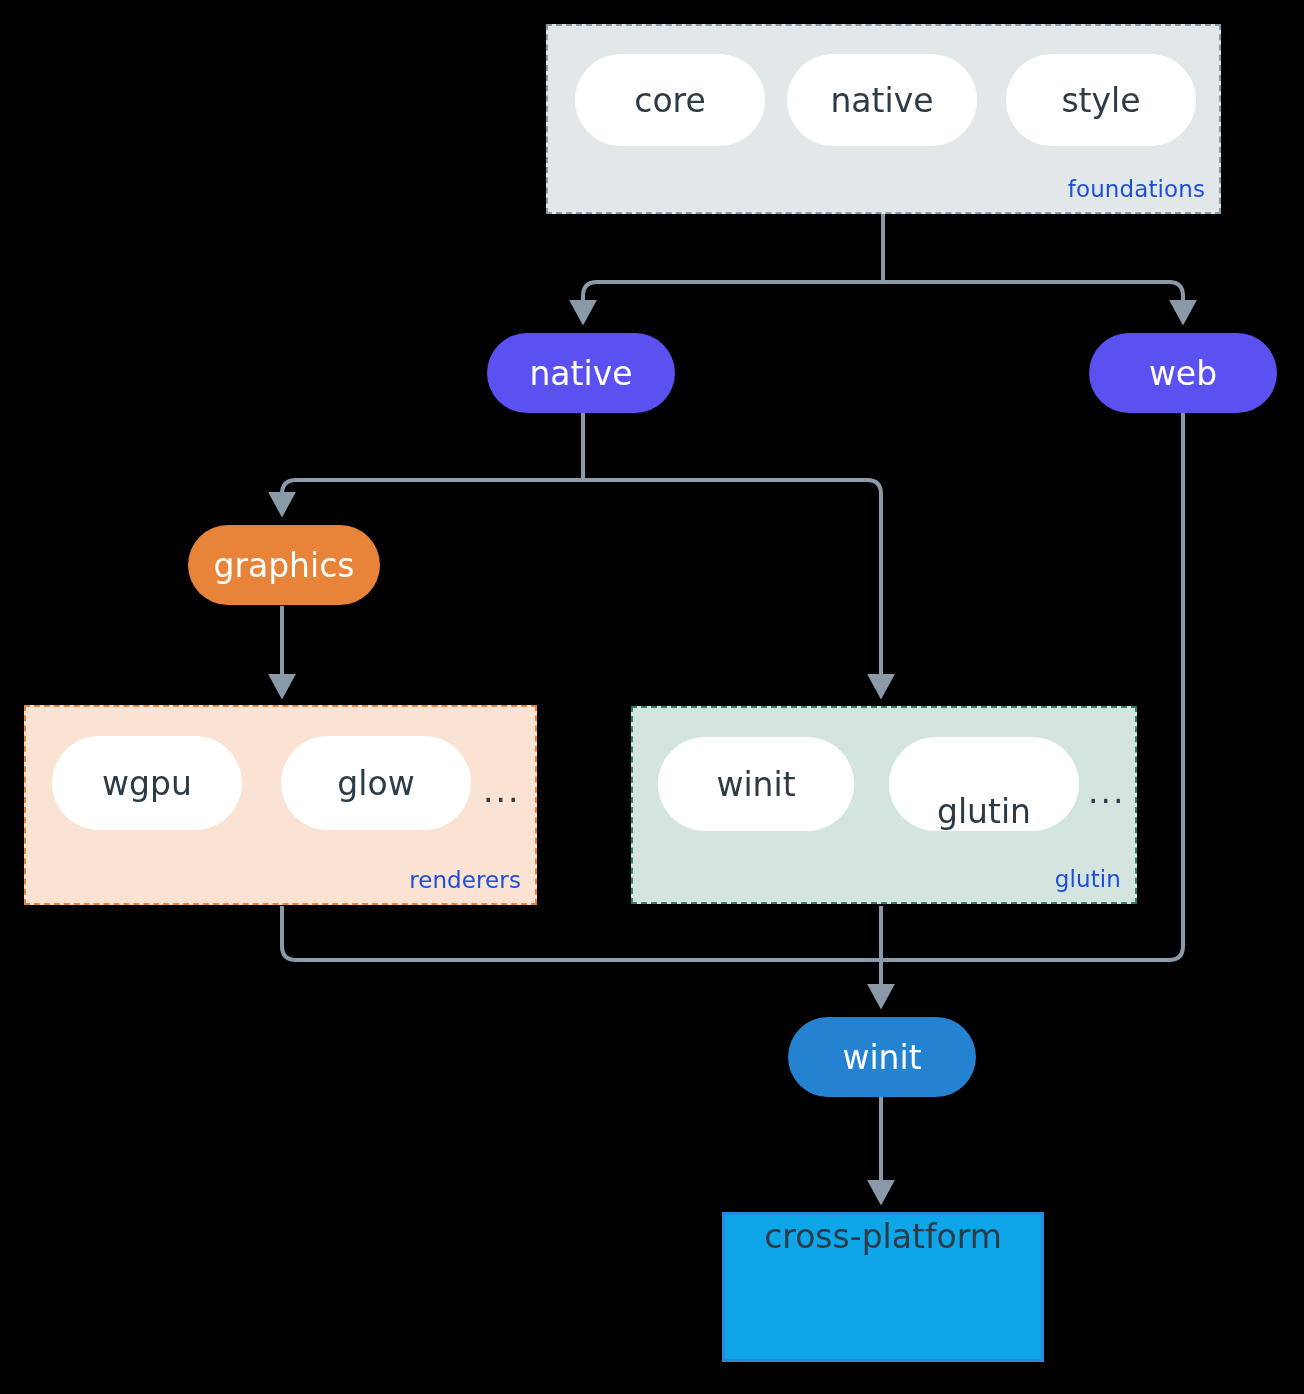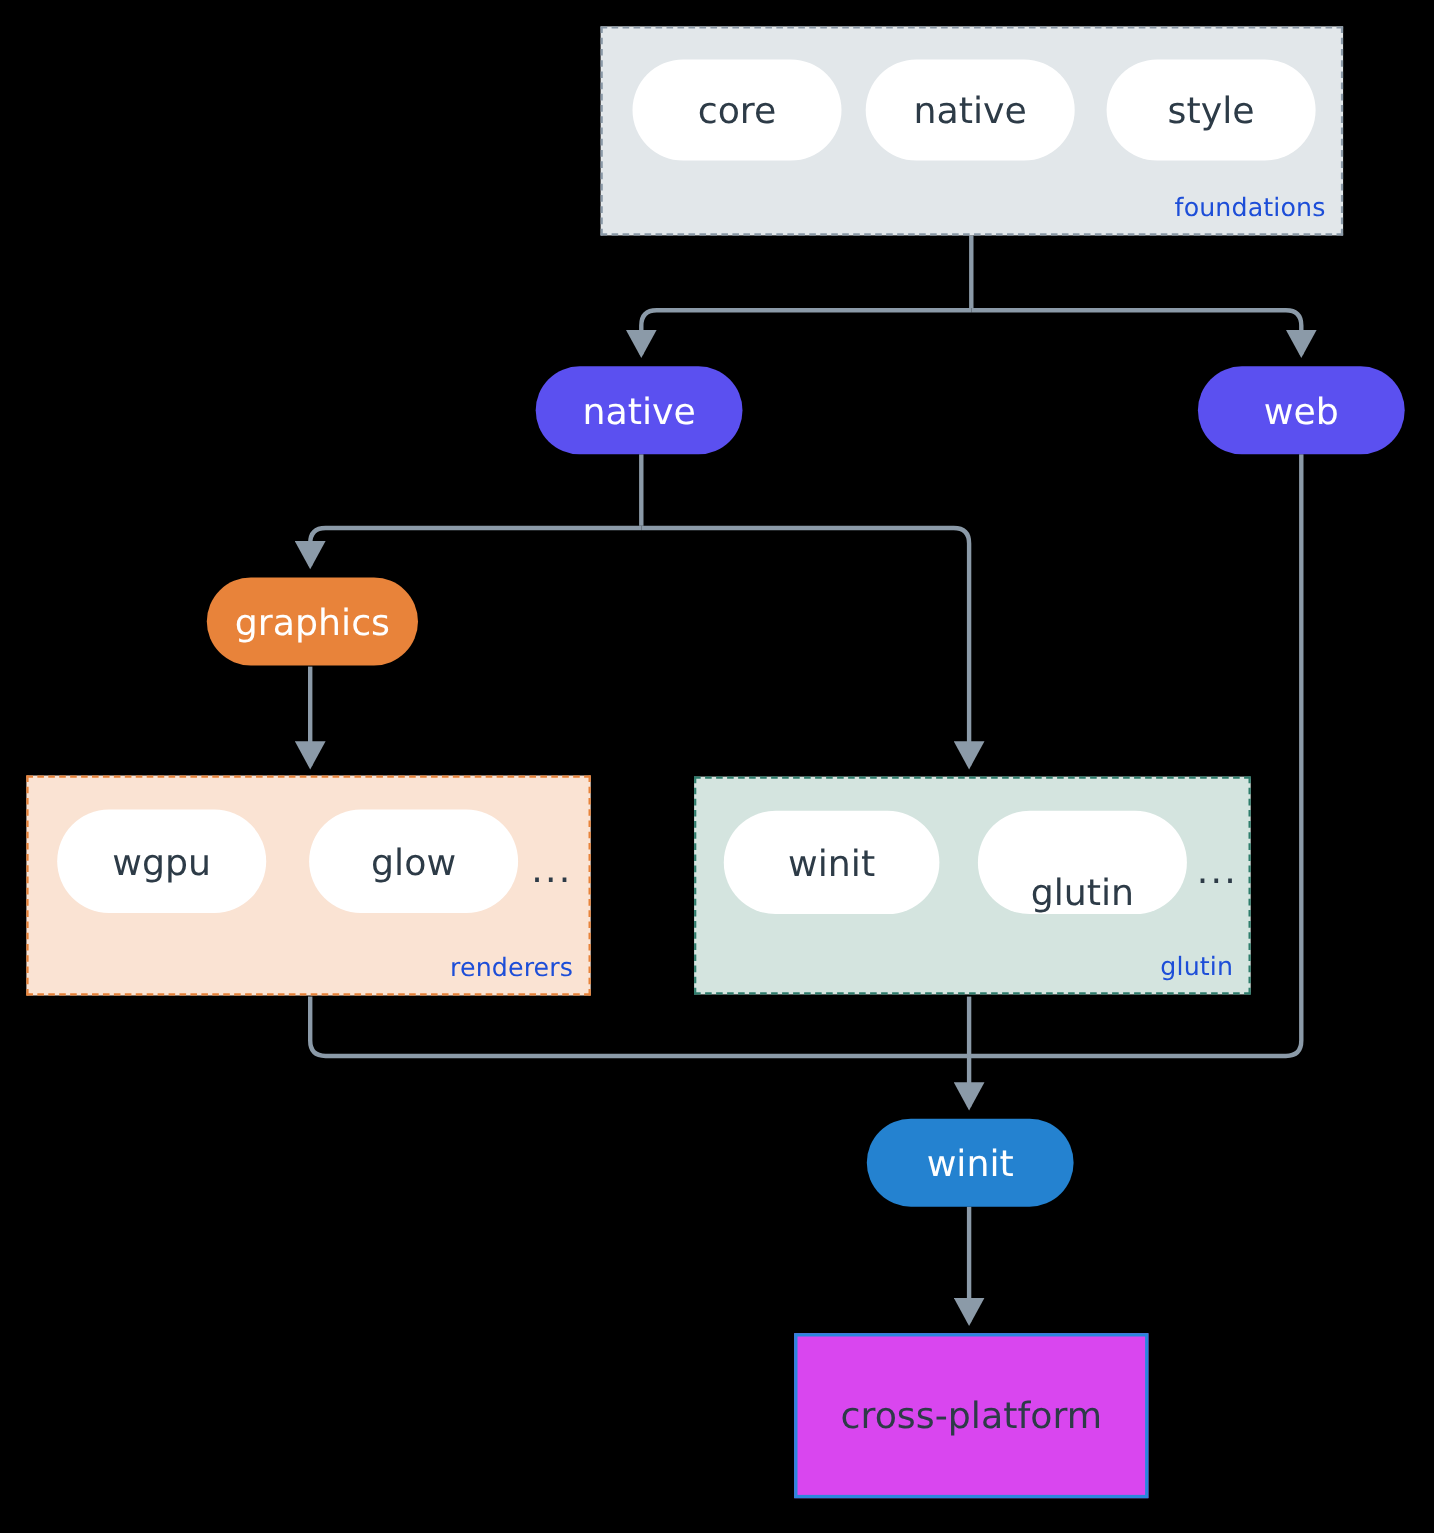--- a/index.html
+++ b/index.html
@@ -91,27 +91,27 @@
   .node-native { left: 487px; top: 333px; width: 188px; height: 80px; background: #5b50f0; }
   .node-web    { left: 1089px; top: 333px; width: 188px; height: 80px; background: #5b50f0; }
   .node-graphics { left: 188px; top: 525px; width: 192px; height: 80px; background: #e8833a; }
   .node-iced   { left: 788px; top: 1017px; width: 188px; height: 80px; background: #2482d0; }
 
   
   .terminal {
     position: absolute;
     left: 722px;  top: 1212px;
     width: 322px; height: 150px;
-    background: #d946ef;
+    background: #0ea5e9;
     border: 3px solid #2a87dd;
     box-sizing: border-box;
     display: flex;
     flex-direction: column;
     align-items: center;
-    justify-content: center;
+    justify-content: space-between;
     color: #2d3b47;
     font-size: 33px;
     line-height: 1.35;
     text-align: center;
   }
 </style>
 </head>
 <body>
 
 <div id="canvas">

